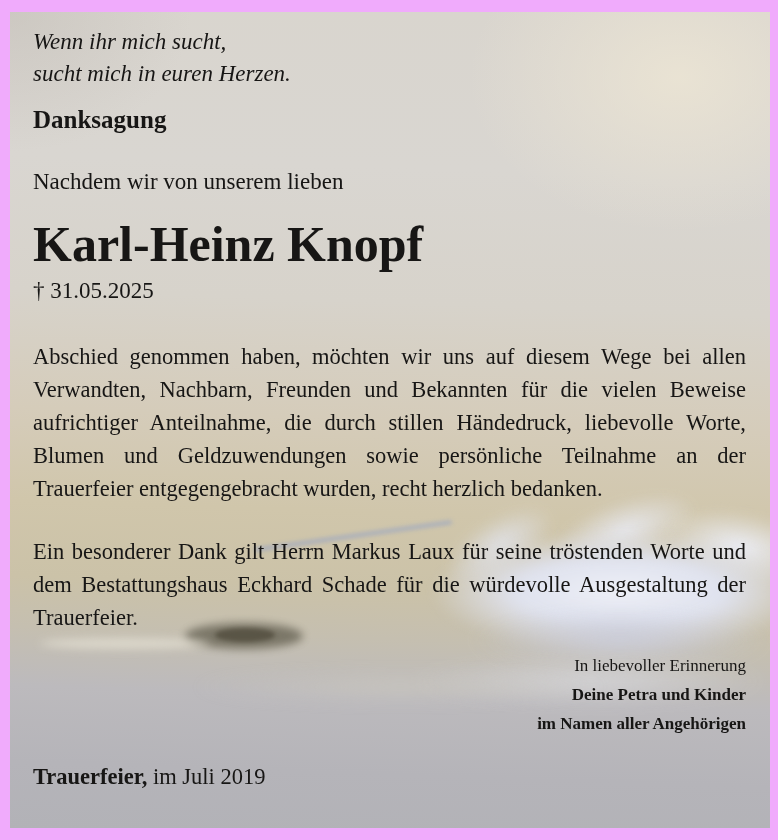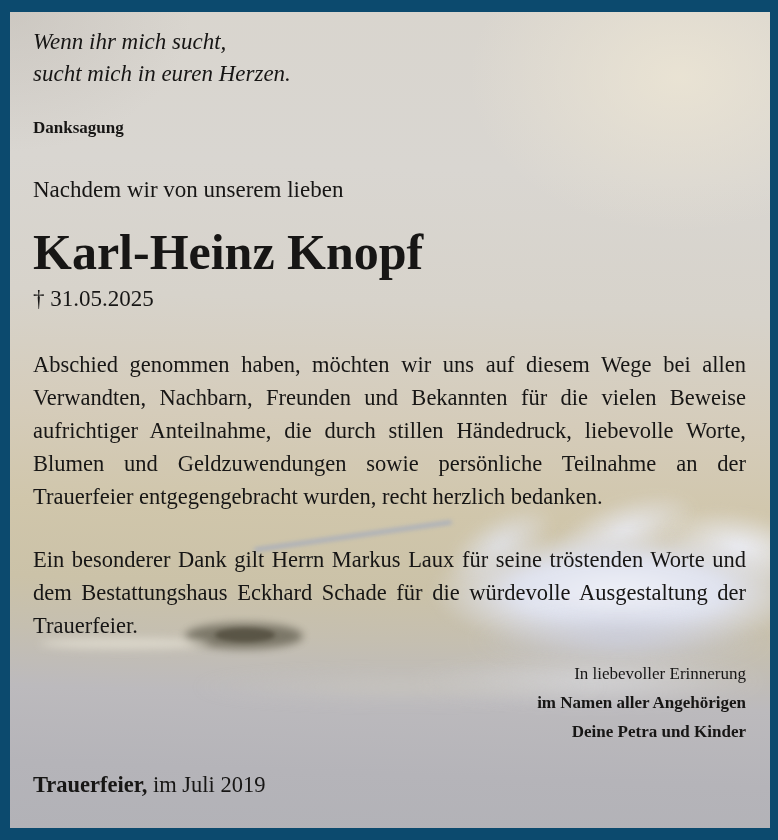--- a/index.html
+++ b/index.html
@@ -1,21 +1,21 @@
 <!DOCTYPE html>
 <html><head>
 <meta charset="utf-8">
 <style>
   html, body { margin: 0; padding: 0; background: #222; }
   .page {
     position: relative;
     width: 778px;
     height: 840px;
     box-sizing: border-box;
-    background: #0c4a6e;
+    background: #f0abfc;
     padding: 12px 8px 12px 10px;
     font-family: "Liberation Serif", "DejaVu Serif", serif;
     overflow: hidden;
   }
   .photo {
     position: relative;
     width: 100%;
     height: 100%;
     overflow: hidden;
     background:
@@ -94,23 +94,23 @@
     color: #171615;
   }
   .epigraph {
     font-style: italic;
     font-size: 23px;
     line-height: 32px;
     margin: 6px 0 0 0;
   }
   .section-label {
     font-weight: bold;
-    font-size: 17px;
+    font-size: 25px;
     line-height: 28px;
-    margin-top: 24px;
+    margin-top: 16px;
   }
   .intro-line {
     font-size: 23px;
     line-height: 28px;
     margin-top: 34px;
   }
   .deceased-name {
     font-weight: bold;
     font-size: 50px;
     line-height: 56px;
@@ -175,22 +175,22 @@
       <div class="deceased-name">Karl-Heinz Knopf</div>
 
       <div class="death-date">† 31.05.2025</div>
 
       <div class="para">Abschied genommen haben, möchten wir uns auf diesem Wege bei allen Verwandten, Nachbarn, Freunden und Bekannten für die vielen Beweise aufrichtiger Anteilnahme, die durch stillen Händedruck, liebevolle Worte, Blumen und Geldzuwendungen sowie persönliche Teilnahme an der Trauerfeier entgegengebracht wurden, recht herzlich bedanken.</div>
 
       <div class="para second">Ein besonderer Dank gilt Herrn Markus Laux für seine tröstenden Worte und dem Bestattungshaus Eckhard Schade für die würdevolle Ausgestaltung der Trauerfeier.</div>
 
       <div class="closing">
         <div>In liebevoller Erinnerung</div>
+        <div class="bold">Deine Petra und Kinder</div>
         <div class="bold">im Namen aller Angehörigen</div>
-        <div class="bold">Deine Petra und Kinder</div>
       </div>
 
       <div class="place-date">
         <span class="place">Trauerfeier,</span><span> im Juli 2019</span>
       </div>
 
     </div>
   </div>
 </div>
 

